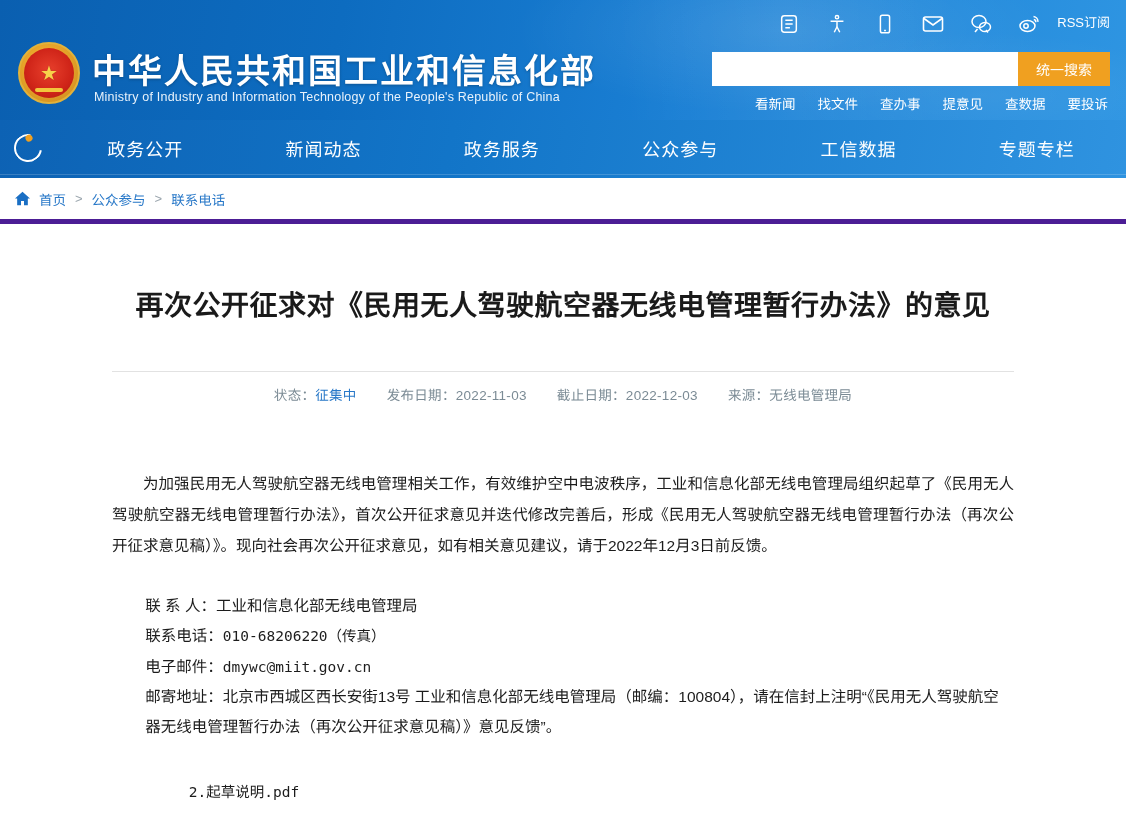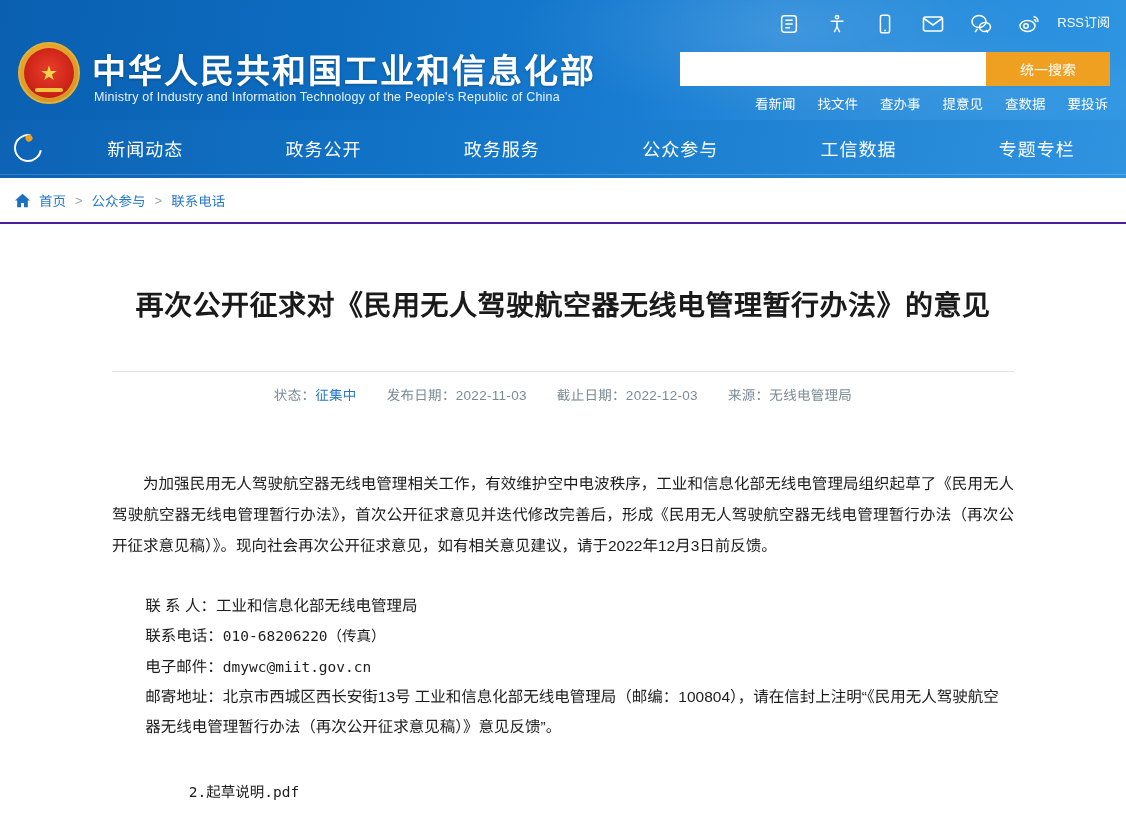--- a/index.html
+++ b/index.html
@@ -113,21 +113,21 @@
     width: 306px;
     height: 34px;
     border: none;
     outline: none;
     padding: 0 10px;
     font-size: 13px;
     background: #ffffff;
     color: #333;
   }
   .search-btn {
-    width: 124px;
+    width: 92px;
     height: 34px;
     border: none;
     background: #f0a020;
     color: #ffffff;
     font-size: 14px;
     cursor: pointer;
     font-family: "Liberation Sans", sans-serif;
   }
   .quick-links {
     position: absolute;
@@ -192,21 +192,21 @@
     font-size: 18px;
     letter-spacing: 1px;
     cursor: pointer;
     white-space: nowrap;
   }
 
   
   .crumb-bar {
     width: 1126px;
     height: 46px;
-    border-bottom: 2px solid #4c1d95;
+    border-bottom: 5px solid #4c1d95;
     display: flex;
     align-items: center;
     padding-left: 14px;
     background: #ffffff;
   }
   .home-icon {
     width: 17px; height: 15px;
     margin-right: 8px;
     color: #1a6fc4;
     display: flex; align-items: center;
@@ -349,22 +349,22 @@
     <a>查数据</a>
     <a>要投诉</a>
   </div>
 </div>
 
 <div class="nav">
   <div class="nav-logo">
     <div class="c-mark"></div>
   </div>
   <div class="nav-items">
+    <div class="nav-item">政务公开</div>
     <div class="nav-item">新闻动态</div>
-    <div class="nav-item">政务公开</div>
     <div class="nav-item">政务服务</div>
     <div class="nav-item">公众参与</div>
     <div class="nav-item">工信数据</div>
     <div class="nav-item">专题专栏</div>
   </div>
 </div>
 
 <div class="crumb-bar">
   <span class="home-icon">
     <svg width="17" height="15" viewBox="0 0 20 18" fill="#1a6fc4">

